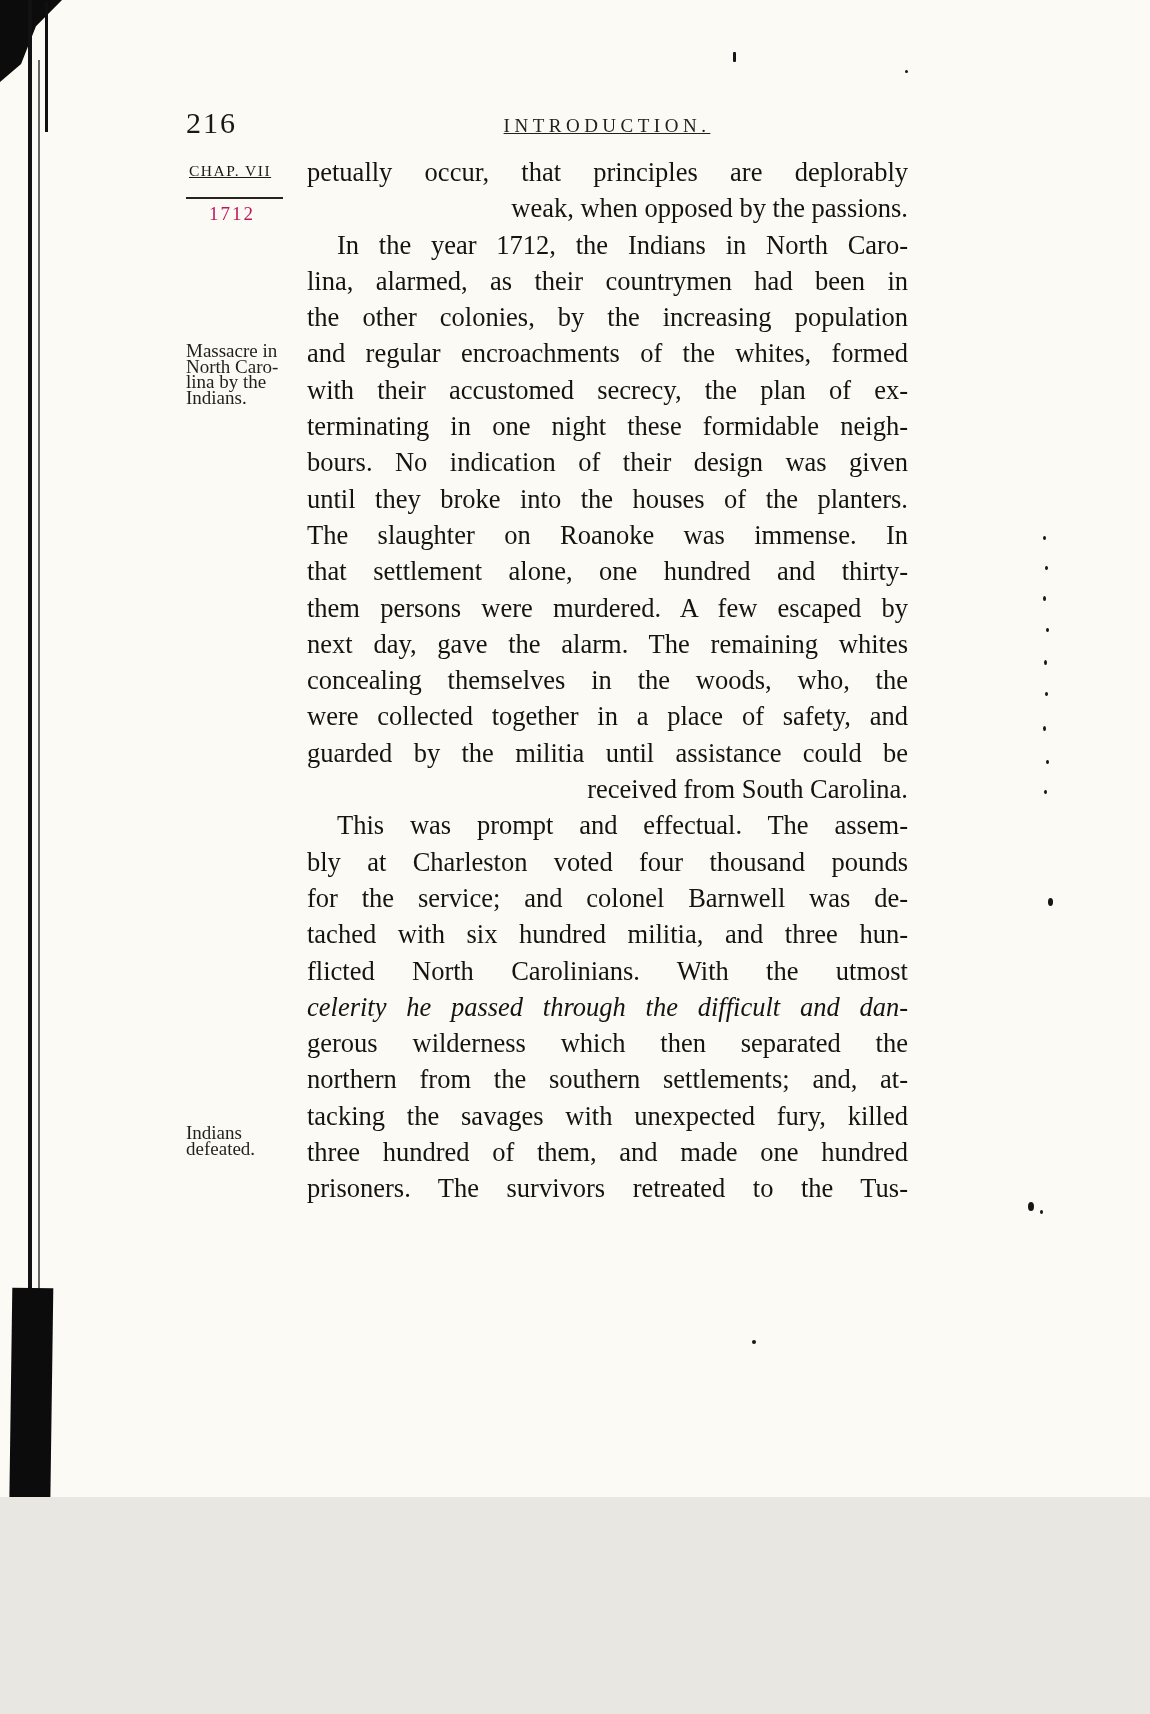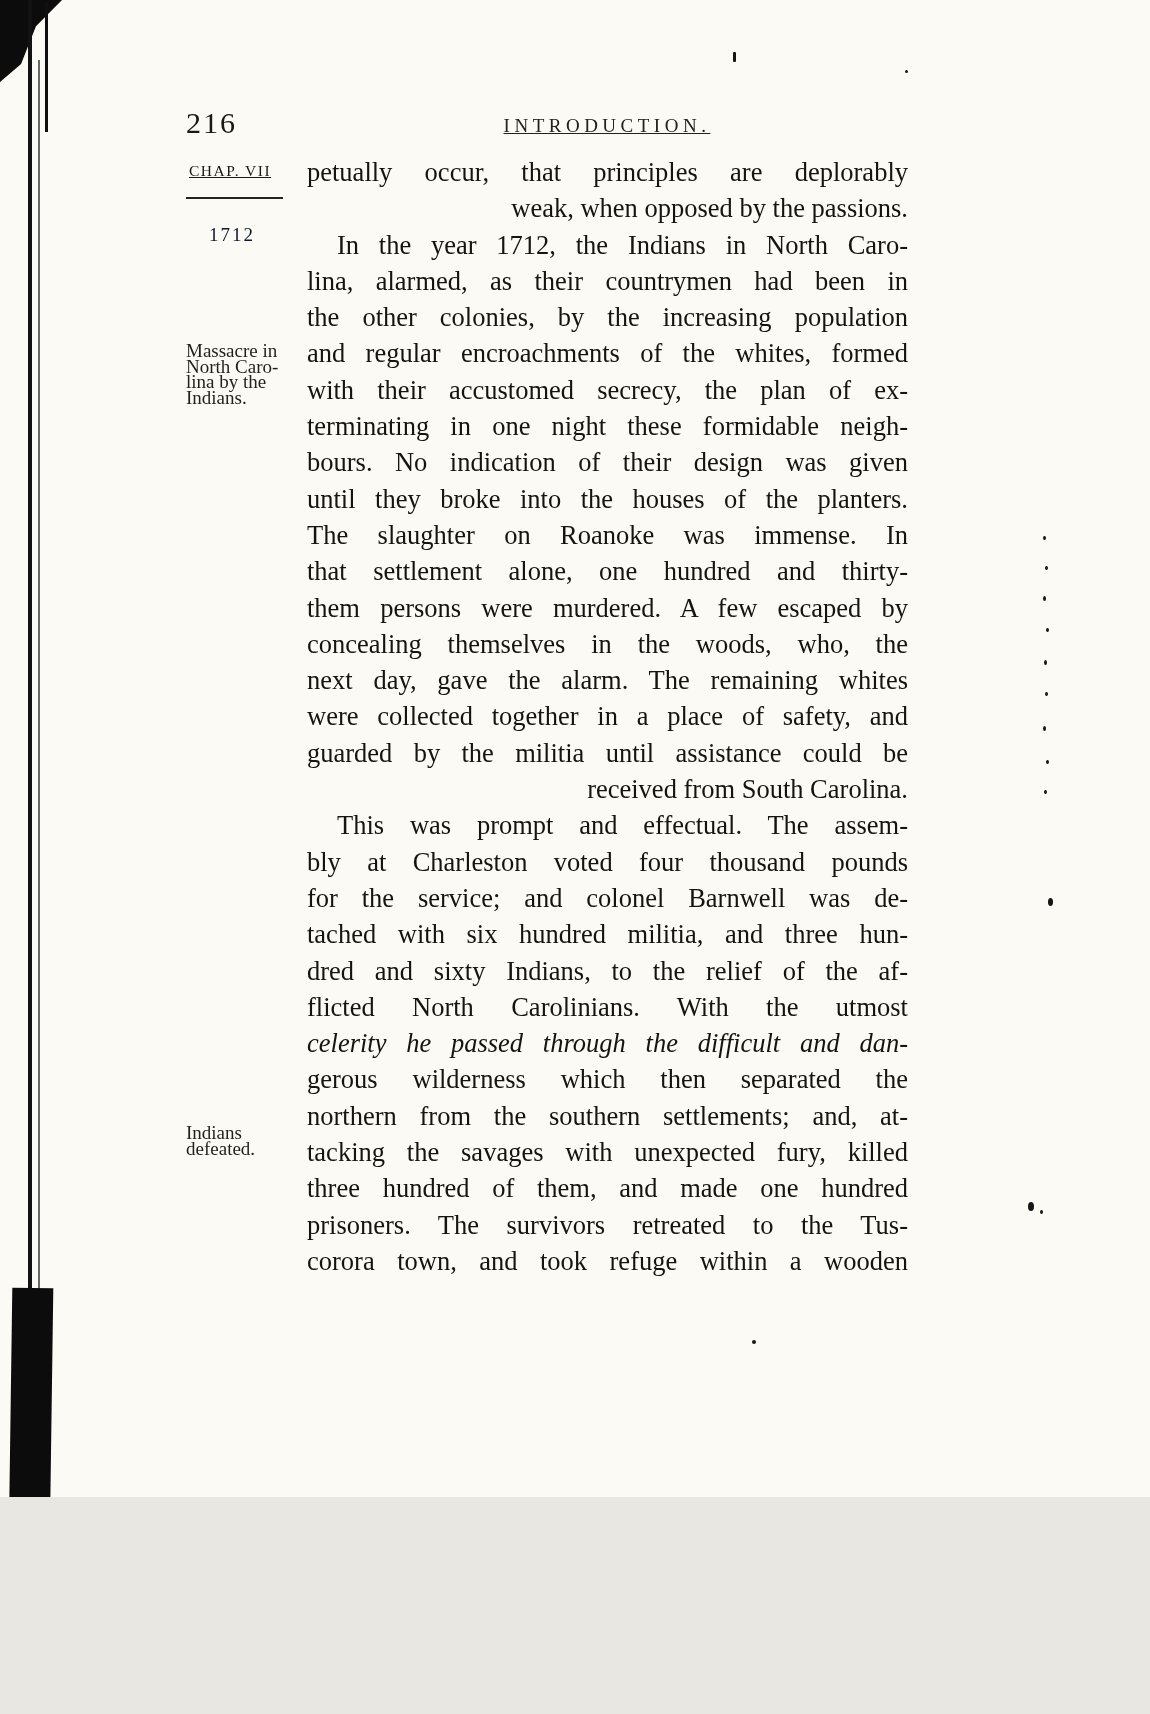--- a/index.html
+++ b/index.html
@@ -29,21 +29,21 @@
   .chap {
     position:absolute; left:189px; top:162px;
     font-size:15.5px; letter-spacing:1.5px; color:#1d1a15;text-decoration:underline;
   }
   .chap-rule {
     position:absolute; left:186px; top:197px;
     width:97px; height:2px; background:#26221c;
   }
   .year {
     position:absolute; left:209px; top:203px;
-    font-size:19px; letter-spacing:2px; color:#0f172a;margin-top:21px;
+    font-size:19px; letter-spacing:2px; color:#be185d;
   }
   .margin-note {
     position:absolute; left:186px;
     font-size:19px; line-height:15.5px; color:#241f18;
   }
   .note-massacre { top:343px; }
   .note-defeated { top:1125px; }
 
   
   .body-block {
@@ -111,38 +111,36 @@
     <div class="line jl">lina, alarmed, as their countrymen had been in</div>
     <div class="line jl">the other colonies, by the increasing population</div>
     <div class="line jl">and regular encroachments of the whites, formed</div>
     <div class="line jl">with their accustomed secrecy, the plan of ex-</div>
     <div class="line jl">terminating in one night these formidable neigh-</div>
     <div class="line jl">bours.  No indication of their design was given</div>
     <div class="line jl">until they broke into the houses of the planters.</div>
     <div class="line jl">The slaughter on Roanoke was immense.  In</div>
     <div class="line jl">that settlement alone, one hundred and thirty-</div>
     <div class="line jl">them persons were murdered.  A few escaped by</div>
+    <div class="line jl">next day, gave the alarm.  The remaining whites</div>
     <div class="line jl">concealing themselves in the woods, who, the</div>
-    <div class="line jl">next day, gave the alarm.  The remaining whites</div>
     <div class="line jl">were collected together in a place of safety, and</div>
     <div class="line jl">guarded by the militia until assistance could be</div>
     <div class="line end">received from South Carolina.</div>
     <div class="line jl indent">This was prompt and effectual.  The assem-</div>
     <div class="line jl">bly at Charleston voted four thousand pounds</div>
     <div class="line jl">for the service; and colonel Barnwell was de-</div>
     <div class="line jl">tached with six hundred militia, and three hun-</div>
-    <div class="line jl">dred and sixty Indians, to the relief of the af-</div>
     <div class="line jl">flicted North Carolinians.  With the utmost</div>
     <div class="line jl italic">celerity he passed through the difficult and dan-</div>
     <div class="line jl">gerous wilderness which then separated the</div>
     <div class="line jl">northern from the southern settlements; and, at-</div>
     <div class="line jl">tacking the savages with unexpected fury, killed</div>
     <div class="line jl">three hundred of them, and made one hundred</div>
     <div class="line jl">prisoners.  The survivors retreated to the Tus-</div>
-    <div class="line jl">corora town, and took refuge within a wooden</div>
   </div>
 
   <div class="art corner-blob"></div>
   <div class="art vline1"></div>
   <div class="art vline2"></div>
   <div class="art vline3"></div>
   <div class="art band-bottom"></div>
   <div class="art bottom-bar"></div>
   <div class="art bar-tail"></div>
 

